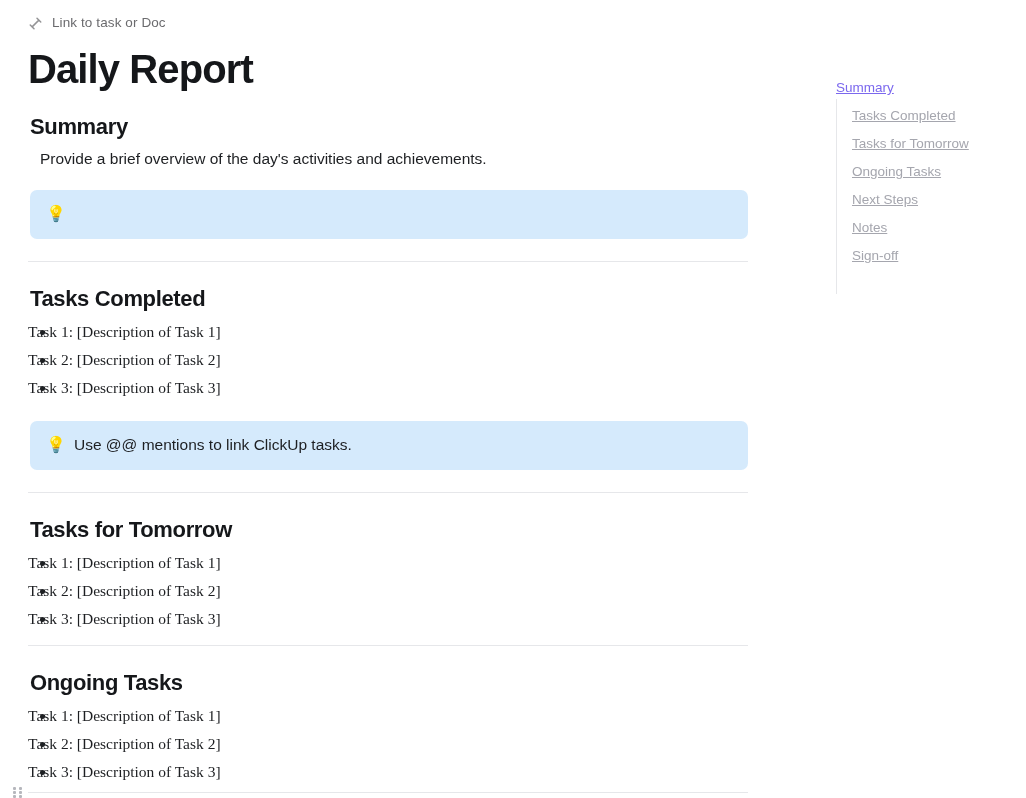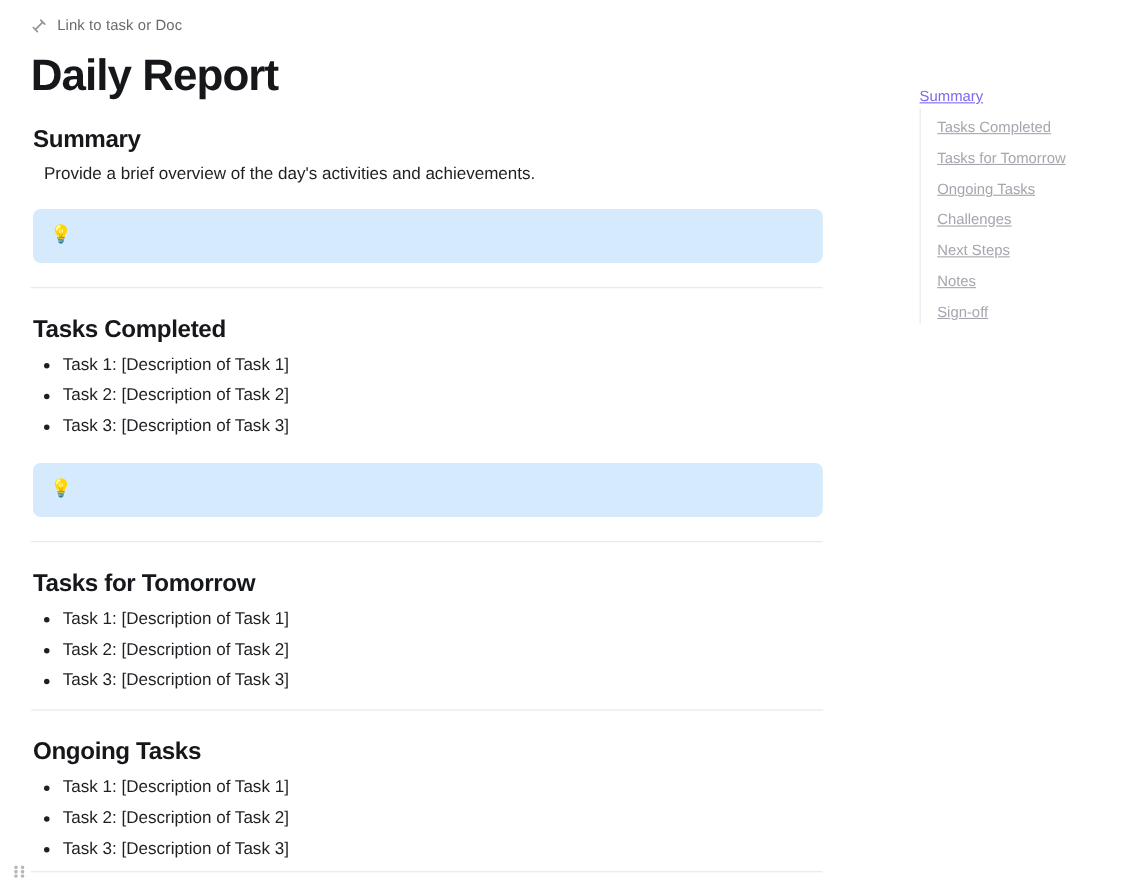--- a/index.html
+++ b/index.html
@@ -88,24 +88,25 @@
   }
 
   ul.tasklist {
     margin: 0;
     padding: 4px 0 0 0;
     list-style: none;
   }
   ul.tasklist li {
     position: relative;
     margin: 0;
-    padding: 0 0 0 57px;
+    padding: 0 0 0 28px;
     font-size: 15.5px;
     line-height: 28px;
     color: #1d1f22;
+    font-family: Liberation Serif, serif;
   }
   ul.tasklist li::before {
     content: "";
     position: absolute;
     left: 40px;
     top: 12px;
     width: 5px;
     height: 5px;
     border-radius: 50%;
     background: #1d1f22;
@@ -250,20 +251,21 @@
     <div class="block">
       <h2 class="section-heading">Tasks Completed</h2>
       <ul class="tasklist">
         <li>Task 1: [Description of Task 1]</li>
         <li>Task 2: [Description of Task 2]</li>
         <li>Task 3: [Description of Task 3]</li>
       </ul>
 
       <div class="callout">
         <span class="bulb">💡</span>
+        <span class="ctext">Use @@ mentions to link ClickUp tasks.</span>
       </div>
     </div>
 
     <div class="gap-lg"></div>
     <div class="divider"></div>
     <div class="gap-lg"></div>
 
     <div class="block">
       <h2 class="section-heading">Tasks for Tomorrow</h2>
       <ul class="tasklist">
@@ -287,21 +289,20 @@
     </div>
 
   </div>
 
   <nav class="toc">
     <div class="toc-rail"></div>
     <a class="toc-item active" href="#">Summary</a>
     <a class="toc-item" href="#">Tasks Completed</a>
     <a class="toc-item" href="#">Tasks for Tomorrow</a>
     <a class="toc-item" href="#">Ongoing Tasks</a>
-    <a class="toc-item" href="#">Challenges</a>
     <a class="toc-item" href="#">Next Steps</a>
     <a class="toc-item" href="#">Notes</a>
     <a class="toc-item" href="#">Sign-off</a>
   </nav>
 
   <div class="bottom-strip">
     <span class="drag-handle">
       <i></i>
       <i></i>
       <i></i>

